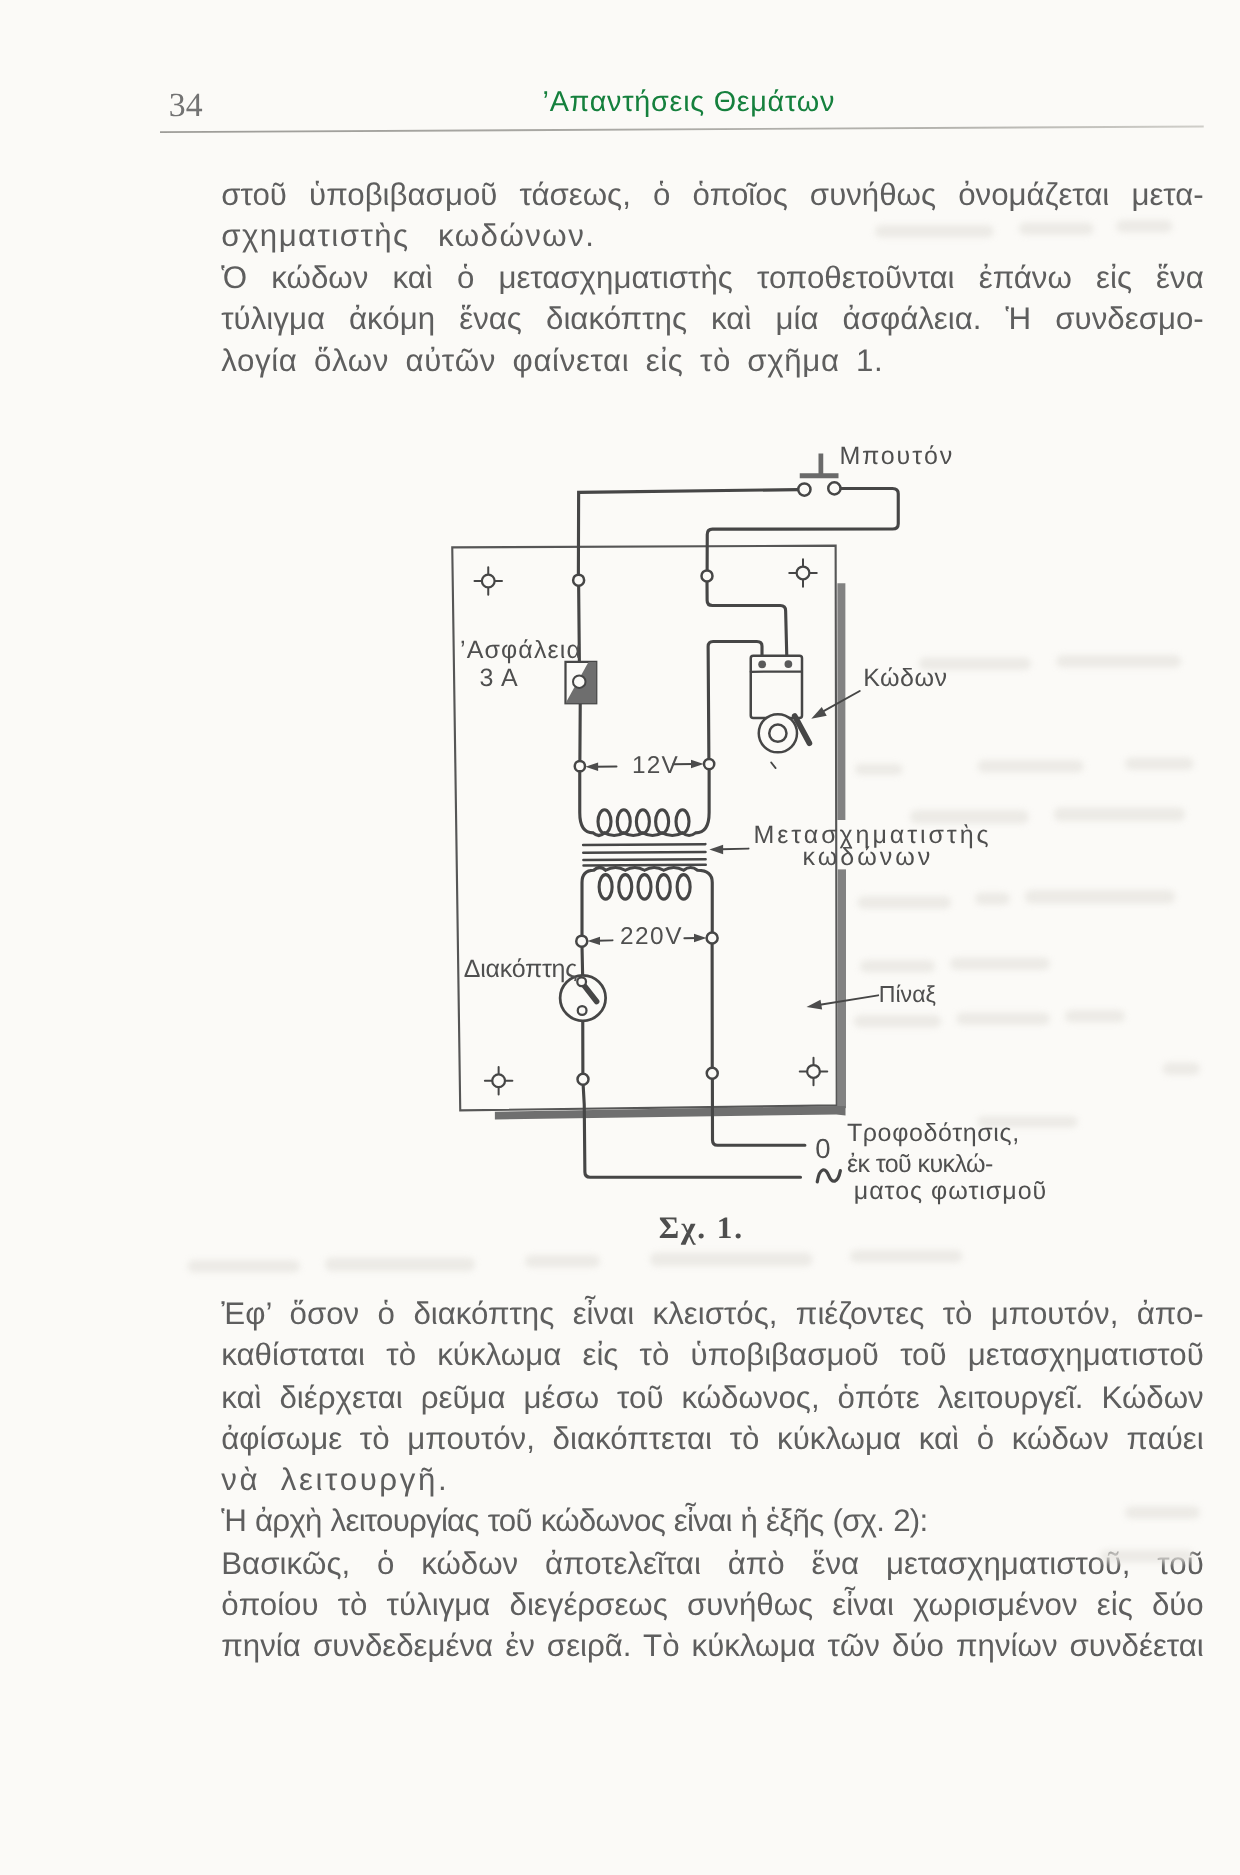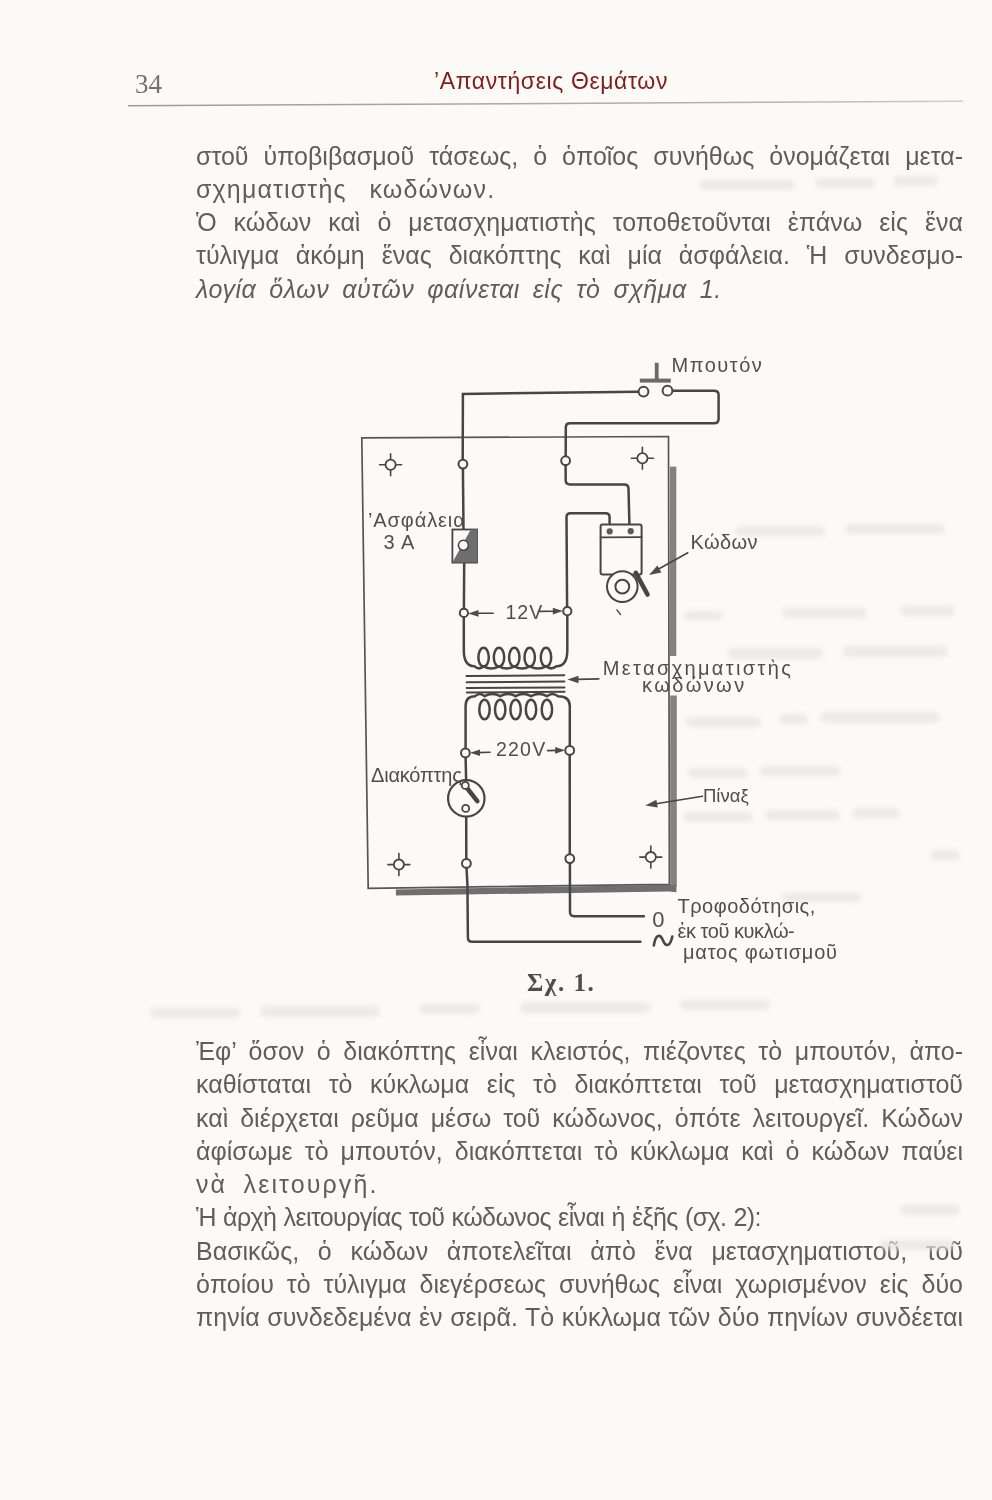--- a/index.html
+++ b/index.html
@@ -1,44 +1,44 @@
 <!DOCTYPE html>
 <html><head>
 <meta charset="utf-8">
 <style>
 html,body{margin:0;padding:0;}
 body{width:992px;height:1500px;position:relative;background:#fbfaf7;overflow:hidden;
      font-family:"Liberation Sans",sans-serif;}
 .abs{position:absolute;}
 .blk{position:absolute;left:177px;width:786px;font-size:25px;line-height:33.3px;
      color:#5e5e5e;}
-.blk div{text-align:justify;text-align-last:justify;margin-left:19px;}
+.blk div{text-align:justify;text-align-last:justify;}
 .blk div.nl{text-align-last:left;}
 #hdrnum{left:135px;top:69px;font-family:"Liberation Serif",serif;font-size:27px;color:#737373;}
-#hdrtitle{left:434px;top:68px;font-size:23px;color:#7f1d1d;letter-spacing:0.6px;}
+#hdrtitle{left:434px;top:68px;font-size:23px;color:#15803d;letter-spacing:0.6px;}
 #caption{left:527px;top:969px;font-family:Liberation Serif, serif;font-weight:bold;
          font-size:25px;color:#4e4e4e;letter-spacing:1.5px;}
 svg text{font-family:"Liberation Sans",sans-serif;fill:#4f4f4f;}
 </style>
 </head>
 <body>
 <div class="abs" id="hdrnum">34</div>
 <div class="abs" id="hdrtitle">’Απαντήσεις Θεμάτων</div>
 
 <div class="blk" id="top" style="top:139.5px;">
 <div>στοῦ ὑποβιβασμοῦ τάσεως, ὁ ὁποῖος συνήθως ὀνομάζεται μετα-</div>
 <div class="nl" style="letter-spacing:1.15px;word-spacing:14.7px;">σχηματιστὴς κωδώνων.</div>
 <div>Ὁ κώδων καὶ ὁ μετασχηματιστὴς τοποθετοῦνται ἐπάνω εἰς ἕνα</div>
 <div>τύλιγμα ἀκόμη ἕνας διακόπτης καὶ μία ἀσφάλεια. Ἡ συνδεσμο-</div>
-<div class="nl" style="letter-spacing:0.5px;word-spacing:5.7px;font-style:italic;">λογία ὅλων αὐτῶν φαίνεται εἰς τὸ σχῆμα 1.</div>
+<div class="nl" style="letter-spacing:0.5px;word-spacing:5.7px;">λογία ὅλων αὐτῶν φαίνεται εἰς τὸ σχῆμα 1.</div>
 </div>
 
 <div class="blk" id="bot" style="top:1035px;">
 <div>Ἐφ’ ὅσον ὁ διακόπτης εἶναι κλειστός, πιέζοντες τὸ μπουτόν, ἀπο-</div>
-<div>καθίσταται τὸ κύκλωμα εἰς τὸ διακόπτεται τοῦ μετασχηματιστοῦ</div>
+<div>καθίσταται τὸ κύκλωμα εἰς τὸ ὑποβιβασμοῦ τοῦ μετασχηματιστοῦ</div>
 <div>καὶ διέρχεται ρεῦμα μέσω τοῦ κώδωνος, ὁπότε λειτουργεῖ. Κώδων</div>
 <div>ἀφίσωμε τὸ μπουτόν, διακόπτεται τὸ κύκλωμα καὶ ὁ κώδων παύει</div>
 <div class="nl" style="letter-spacing:2.1px;word-spacing:7.4px;">νὰ λειτουργῆ.</div>
 <div class="nl" style="letter-spacing:-0.6px;word-spacing:0.8px;">Ἡ ἀρχὴ λειτουργίας τοῦ κώδωνος εἶναι ἡ ἑξῆς (σχ. 2):</div>
 <div>Βασικῶς, ὁ κώδων ἀποτελεῖται ἀπὸ ἕνα μετασχηματιστοῦ, τοῦ</div>
 <div>ὁποίου τὸ τύλιγμα διεγέρσεως συνήθως εἶναι χωρισμένον εἰς δύο</div>
 <div>πηνία συνδεδεμένα ἐν σειρᾶ. Τὸ κύκλωμα τῶν δύο πηνίων συνδέεται</div>
 </div>
 
 <div class="abs" id="caption">Σχ. 1.</div>

